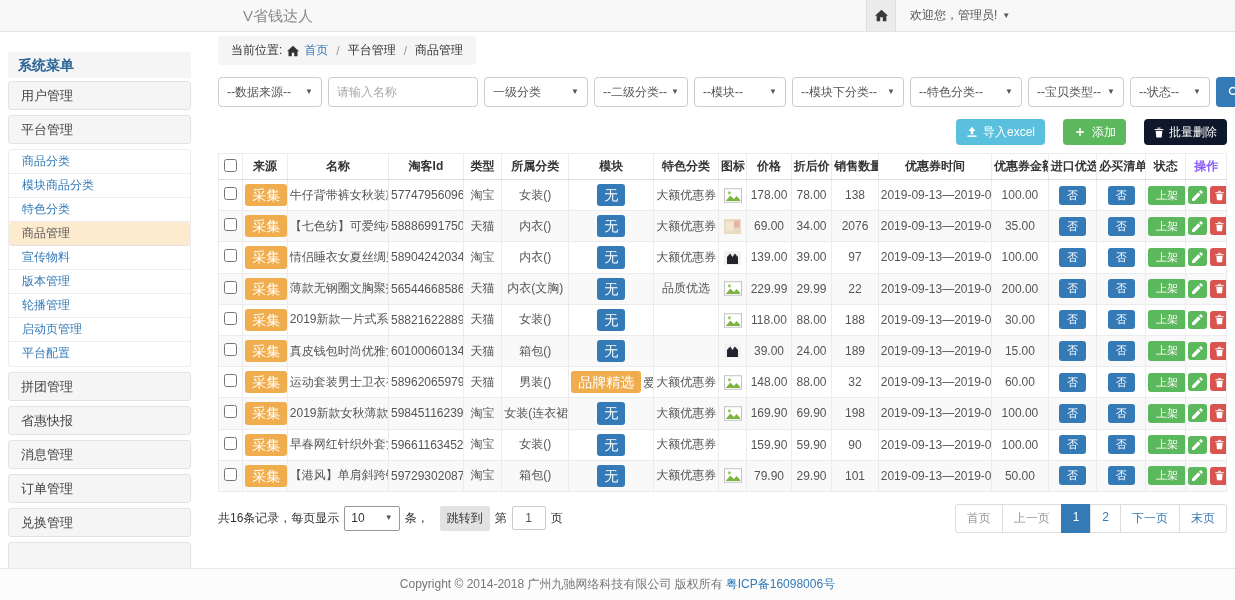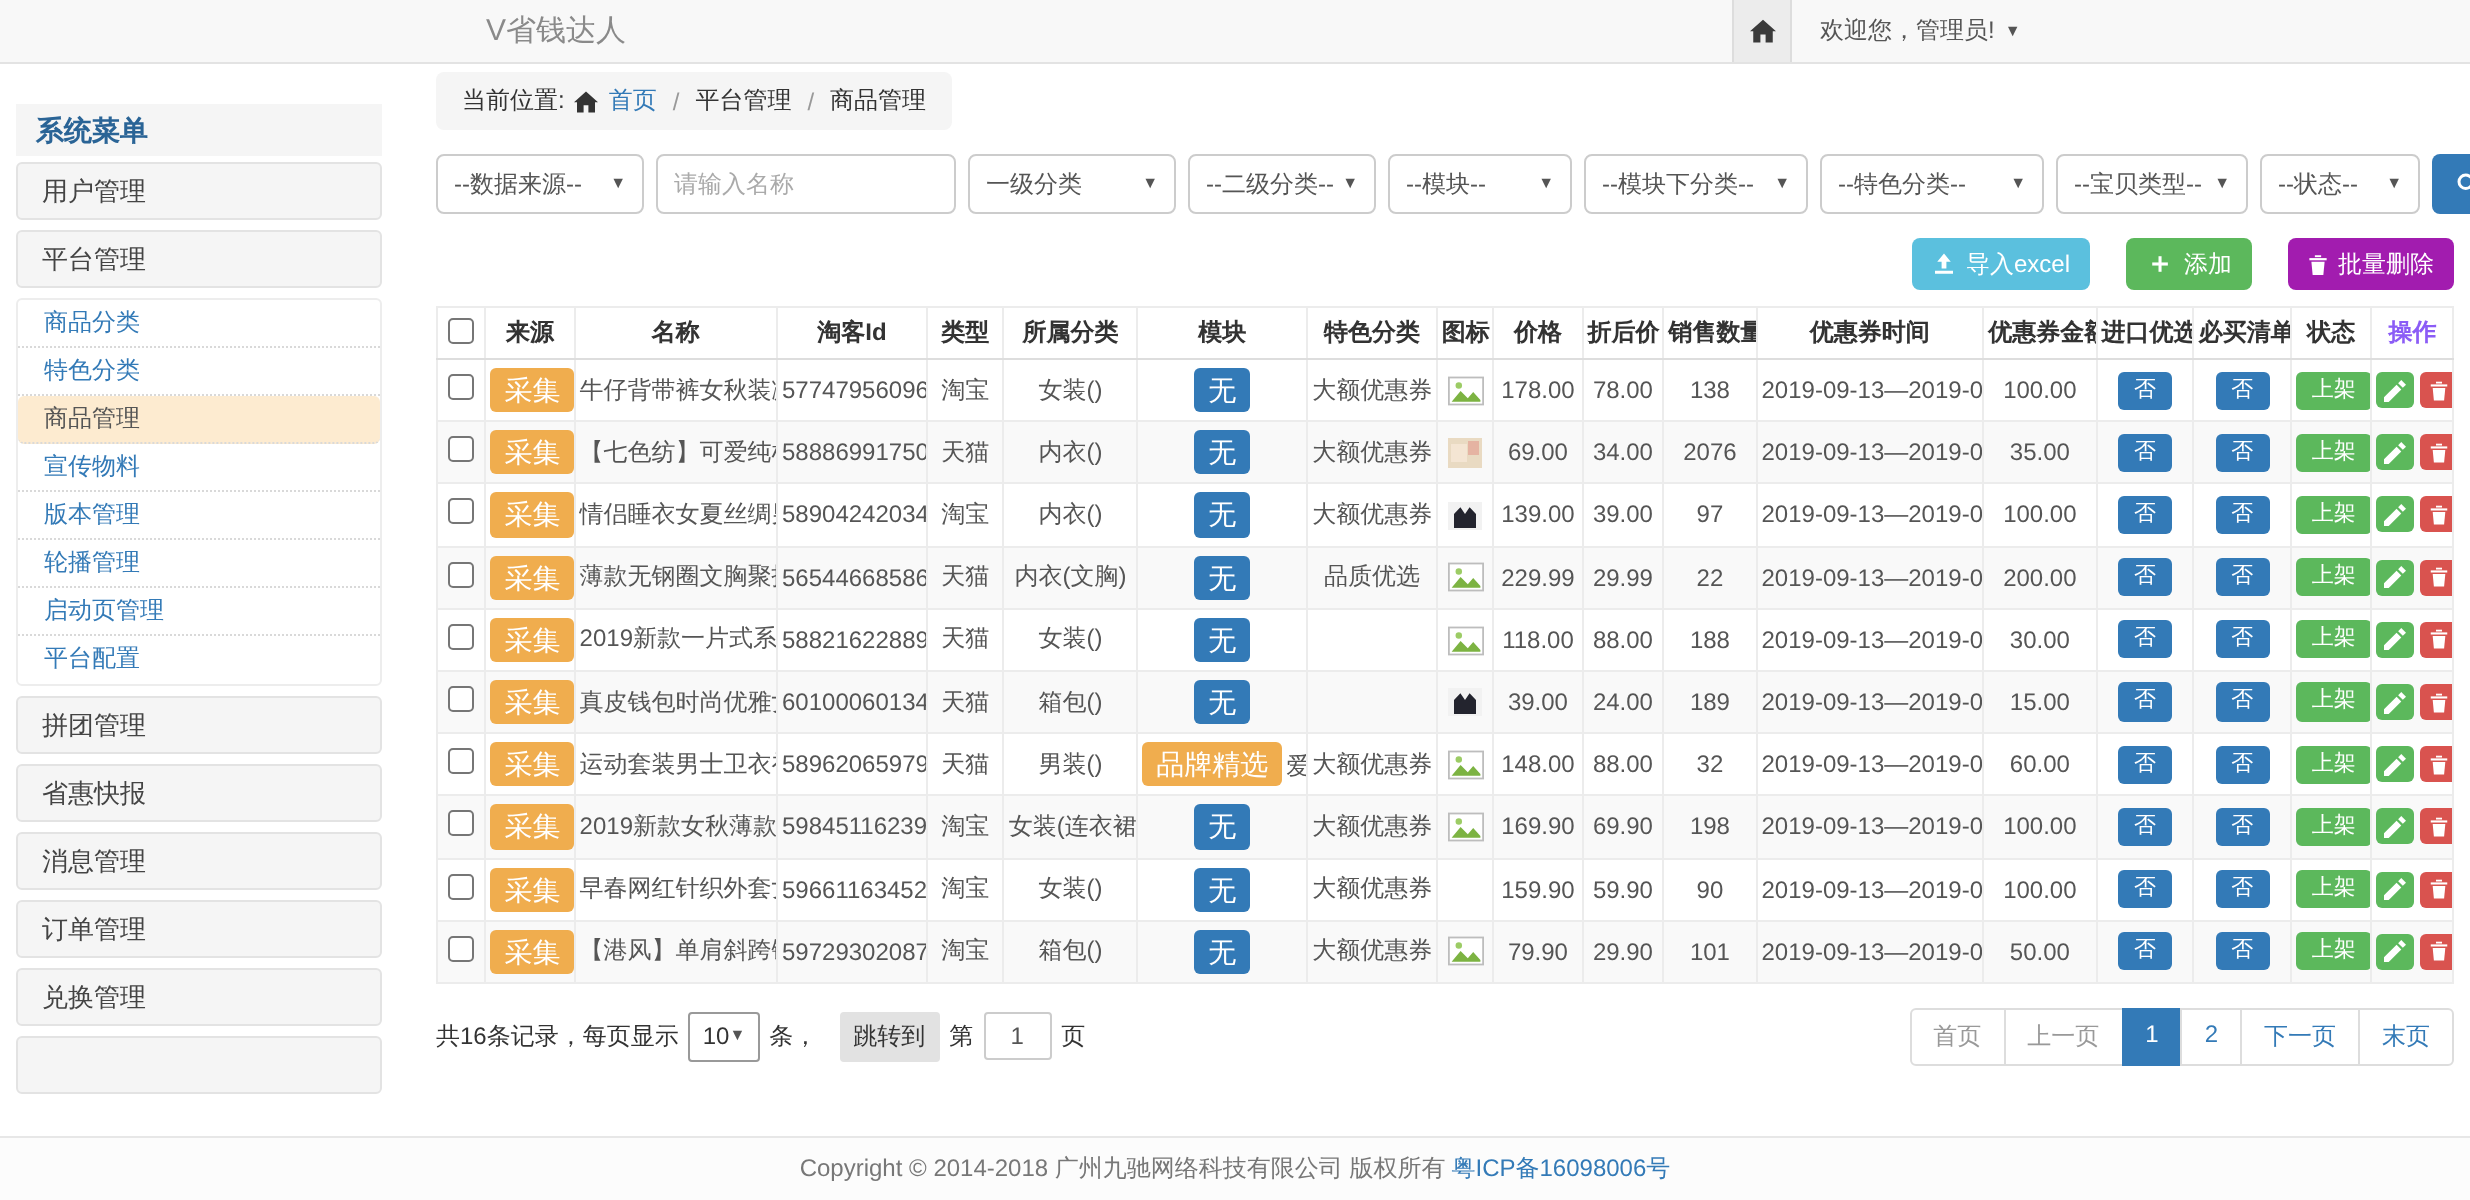--- a/index.html
+++ b/index.html
@@ -30,21 +30,21 @@
 .breadcrumb .sep{color:#999;margin:0 3px}
 
 .filter-bar{display:flex;gap:6px;margin-top:12px;align-items:center}
 .fselect{height:30px;border:1px solid #ccc;border-radius:4px;background:#fff;display:flex;align-items:center;justify-content:space-between;padding:0 8px;color:#555;cursor:pointer;flex:none}
 .filter-input{height:30px;border:1px solid #ccc;border-radius:4px;padding:0 8px;color:#555;width:150px;font:inherit;flex:none}
 .filter-input::placeholder{color:#aaa}
 .btn{height:30px;border:none;border-radius:4px;color:#fff;display:inline-flex;align-items:center;gap:5px;padding:0 12px;font-size:12.5px;cursor:pointer;font-family:inherit}
 .btn-primary{background:#337ab7}
 .btn-info{background:#5bc0de}
 .btn-success{background:#5cb85c}
-.btn-danger-soft{background:#a21caf}
+.btn-danger-soft{background:#0f172a}
 .bicon{display:inline-flex;align-items:center}
 
 .action-bar{display:flex;justify-content:flex-end;gap:18px;margin-top:12px}
 .action-bar .btn{height:26px;font-size:12px;padding:0 10px}
 
 
 table.grid{width:100%;border-collapse:collapse;margin-top:8px;table-layout:fixed}
 .grid th,.grid td{border:1px solid #ececec;padding:4px 2px;text-align:center;overflow:hidden;white-space:nowrap}
 .grid th{color:#333;font-weight:bold;border-bottom:1px solid #ddd;height:25px}
 .grid th.ops-head{color:#8b5cf6}
@@ -58,21 +58,21 @@
 .pill-blue{background:#337ab7}
 .pill-green{background:#5cb85c}
 .op-btn{display:inline-flex;width:19px;height:18px;border-radius:3px;align-items:center;justify-content:center;cursor:pointer;vertical-align:middle}
 .op-edit{background:#5cb85c}
 .op-del{background:#d9534f;margin-left:3px}
 .thumb{display:inline-flex;vertical-align:middle}
 
 
 .pagebar{display:flex;justify-content:space-between;align-items:center;margin-top:12px}
 .pg-left{display:flex;align-items:center;gap:5px;color:#333}
-.pp-select{height:25px;border:1px solid #999;border-radius:2px;background:#fff;display:flex;align-items:center;gap:0;padding:0 6px;cursor:pointer}
+.pp-select{height:25px;border:1px solid #999;border-radius:2px;background:#fff;display:flex;align-items:center;gap:20px;padding:0 6px;cursor:pointer}
 .jump-btn{background:#e2e2e2;padding:4px 7px;border-radius:2px;color:#333;cursor:pointer;margin-left:6px}
 .jump-input{width:34px;height:24px;border:1px solid #ccc;border-radius:2px;text-align:center;font:inherit;color:#555}
 .pager{display:flex}
 .pg-item{border:1px solid #ddd;padding:5px 11px;color:#337ab7;background:#fff;margin-left:-1px;cursor:pointer}
 .pg-item:first-child{border-radius:3px 0 0 3px;margin-left:0}
 .pg-item:last-child{border-radius:0 3px 3px 0}
 .pg-item.disabled{color:#999}
 .pg-item.active{background:#337ab7;color:#fff;border-color:#337ab7}
 
 
@@ -99,20 +99,21 @@
   </div>
 </div>
 
 <div class="sidebar">
   <div class="side-title">系统菜单</div>
   <div>
       <div class="side-group"><span>用户管理</span></div>
       <div class="side-group"><span>平台管理</span></div>
       <div class="side-sub">
         <div class="side-link"><span>商品分类</span></div>
+        <div class="side-link"><span>模块商品分类</span></div>
         <div class="side-link"><span>特色分类</span></div>
         <div class="side-link active"><span>商品管理</span></div>
         <div class="side-link"><span>宣传物料</span></div>
         <div class="side-link"><span>版本管理</span></div>
         <div class="side-link"><span>轮播管理</span></div>
         <div class="side-link"><span>启动页管理</span></div>
         <div class="side-link"><span>平台配置</span></div>
       </div>
       <div class="side-group"><span>拼团管理</span></div>
       <div class="side-group"><span>省惠快报</span></div>

